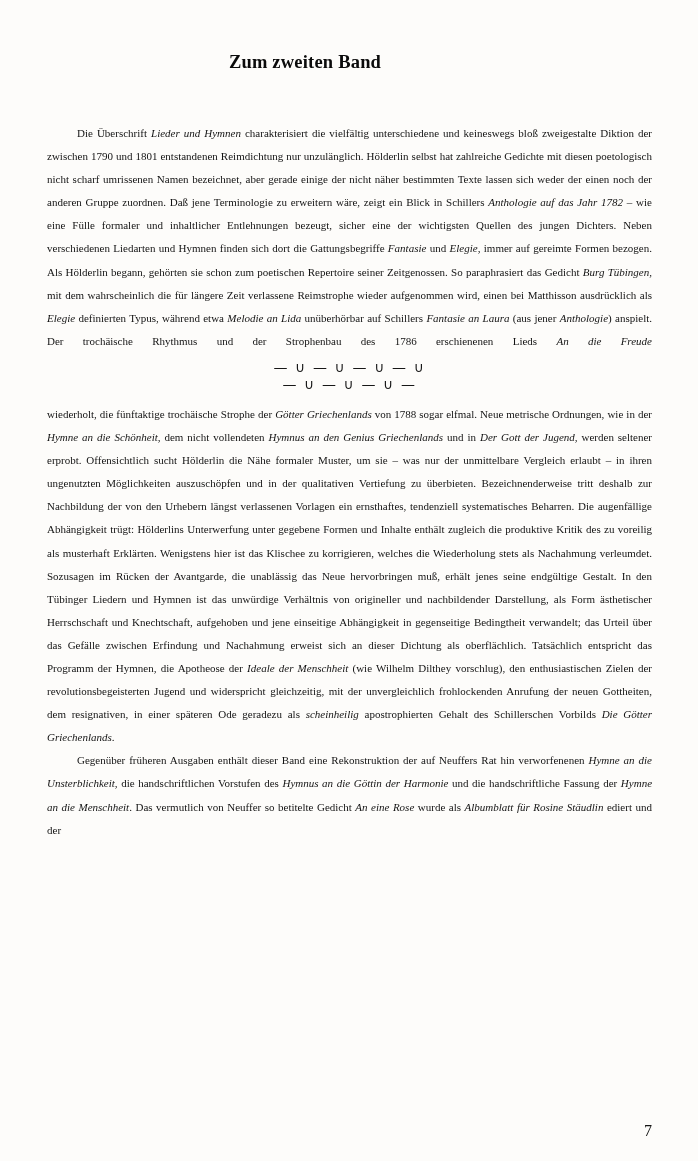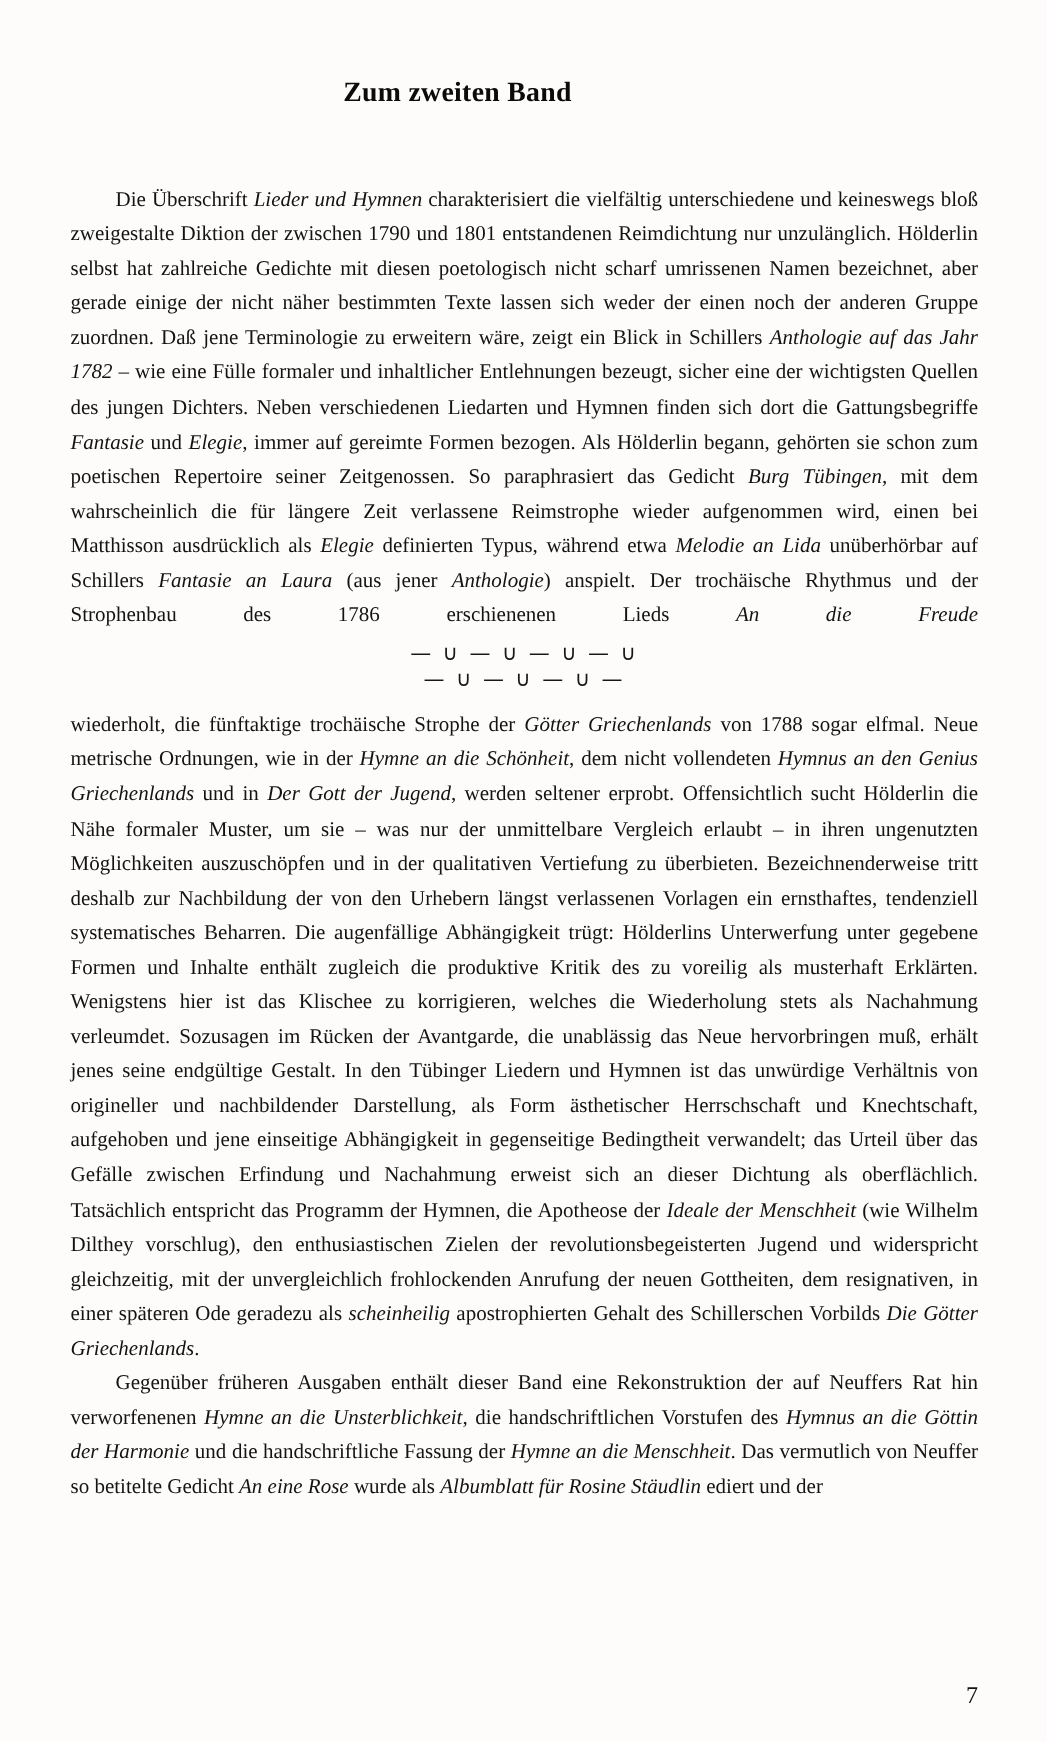--- a/index.html
+++ b/index.html
@@ -37,21 +37,21 @@
 
   .textblock {
     position: absolute;
     top: 122px;
     left: 47px;
     width: 605px;
   }
 
   p.para {
     margin: 0;
-    font-size: 14px;
+    font-size: 11px;
     line-height: 23.1px;
     text-align: justify;
     text-justify: inter-word;
     color: #131313;
     hyphens: manual;
   }
 
   p.para.indented {
     text-indent: 30px;
   }

